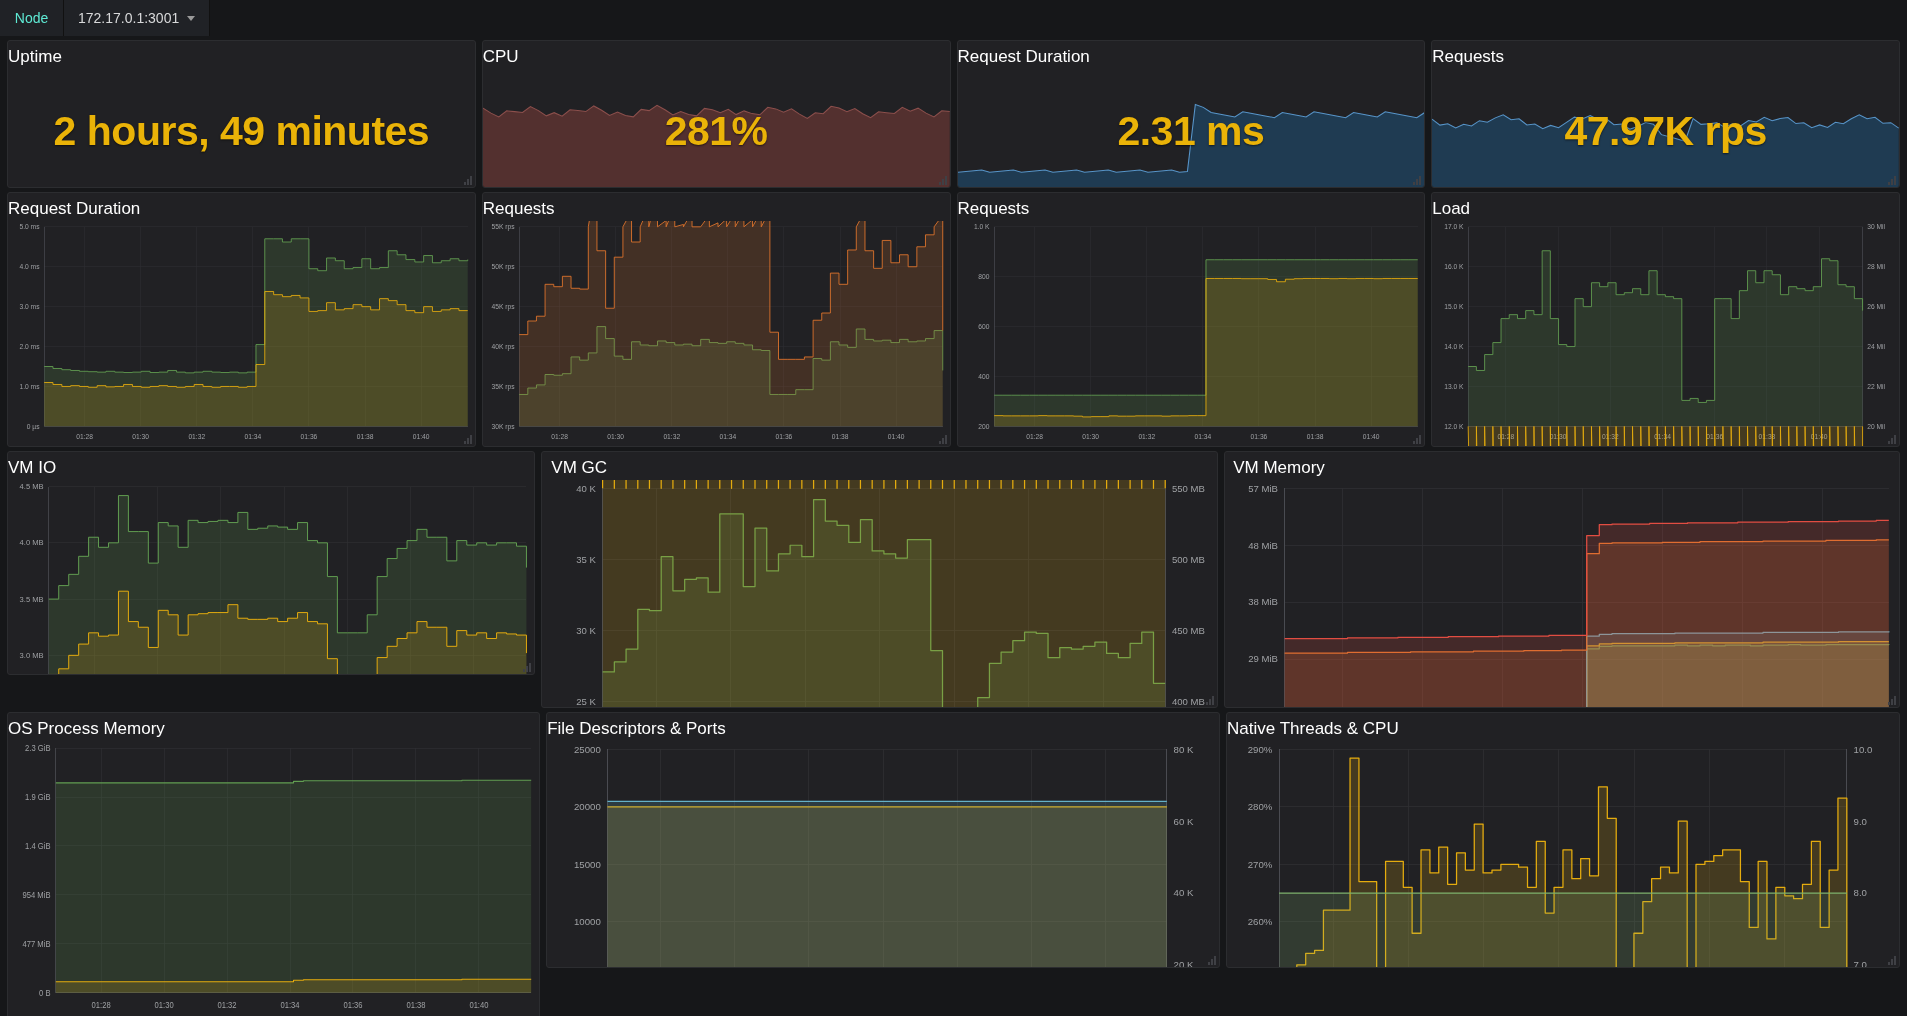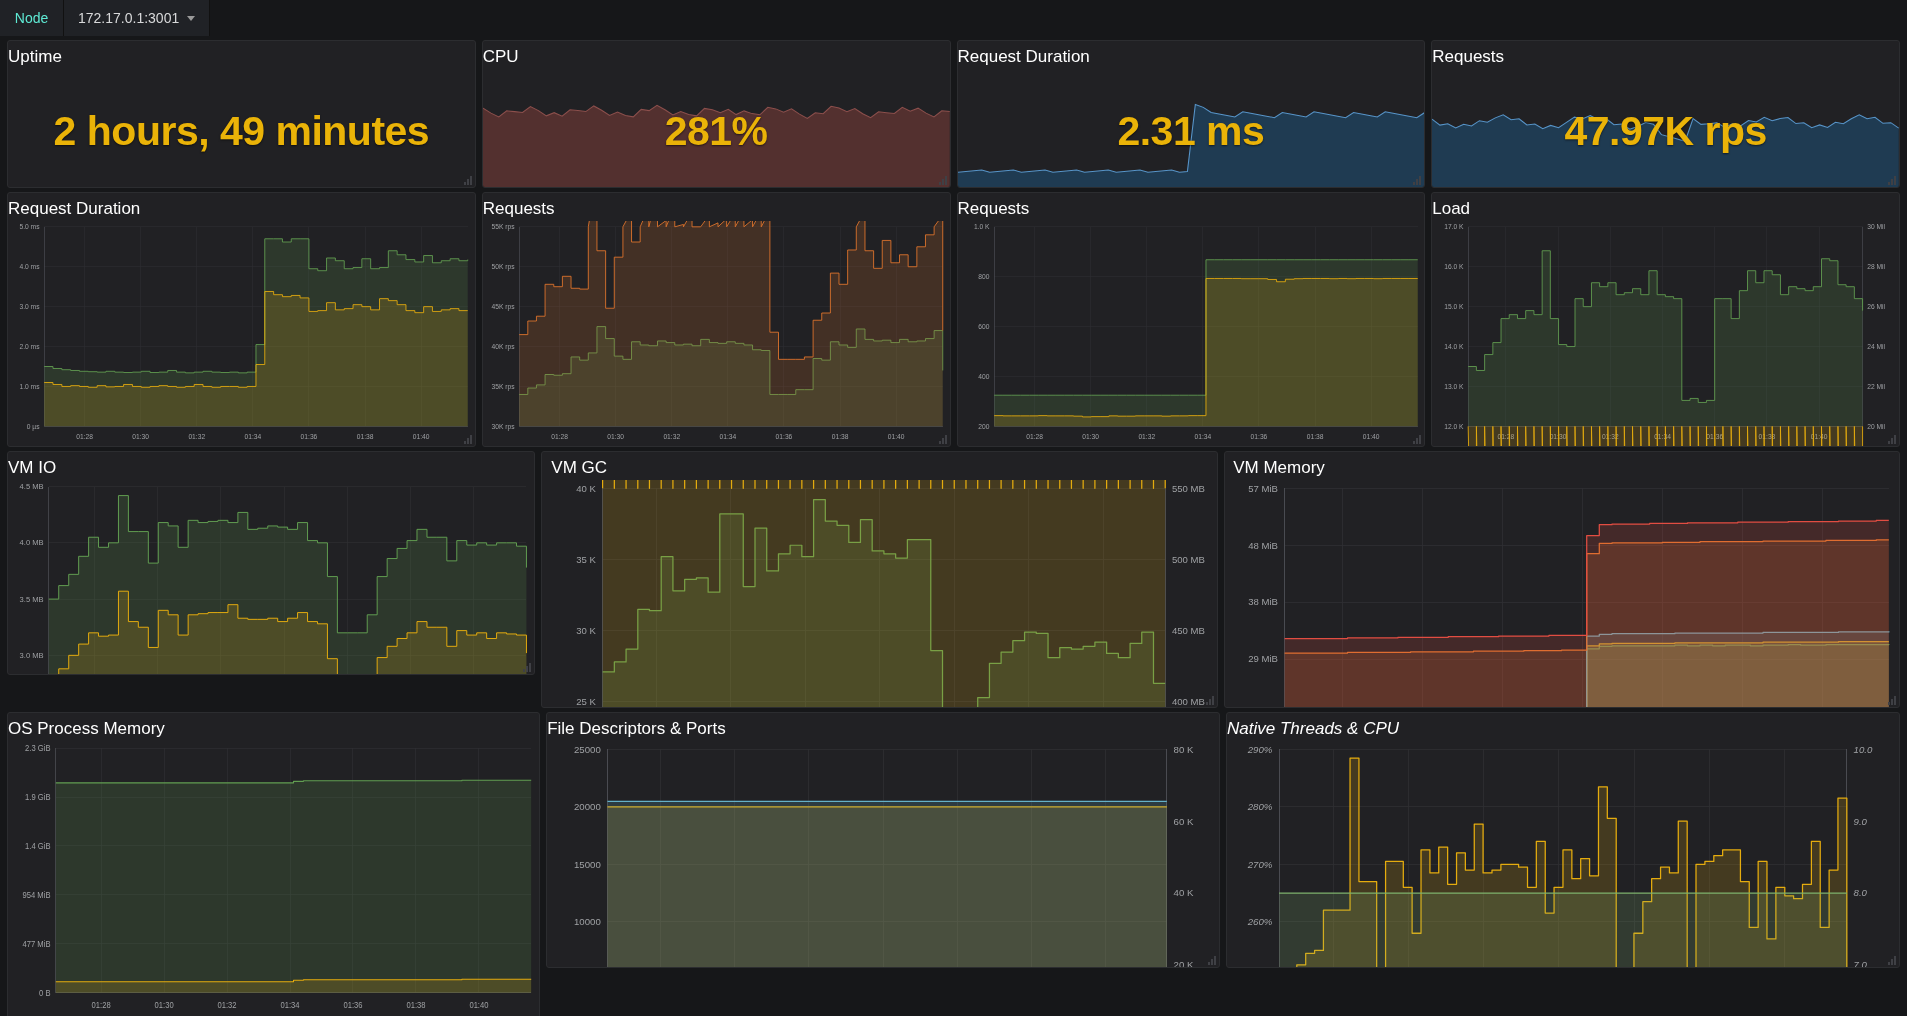--- a/index.html
+++ b/index.html
@@ -613,21 +613,21 @@
               <path d="M72.0 71.8 L85.9 71.8 L85.9 71.8 L99.8 71.8 L99.8 71.8 L113.6 71.8 L113.6 71.8 L127.5 71.8 L127.5 71.8 L141.4 71.8 L141.4 71.8 L155.3 71.8 L155.3 71.8 L169.1 71.8 L169.1 71.8 L183.0 71.8 L183.0 71.8 L196.9 71.8 L196.9 71.8 L210.8 71.8 L210.8 71.8 L224.6 71.8 L224.6 71.8 L238.5 71.8 L238.5 71.8 L252.4 71.8 L252.4 71.8 L266.3 71.8 L266.3 71.8 L280.1 71.8 L280.1 71.8 L294.0 71.8 L294.0 71.8 L307.9 71.8 L307.9 71.8 L321.8 71.8 L321.8 71.8 L335.6 71.8 L335.6 71.8 L349.5 71.8 L349.5 71.8 L363.4 71.8 L363.4 71.8 L377.3 71.8 L377.3 71.8 L391.1 71.8 L391.1 71.8 L405.0 71.8 L405.0 71.8 L418.9 71.8 L418.9 71.8 L432.8 71.8 L432.8 71.8 L446.6 71.8 L446.6 71.8 L460.5 71.8 L460.5 71.8 L474.4 71.8 L474.4 71.8 L488.3 71.8 L488.3 71.8 L502.1 71.8 L502.1 71.8 L516.0 71.8 L516.0 71.8 L529.9 71.8 L529.9 71.8 L543.8 71.8 L543.8 71.8 L557.6 71.8 L557.6 71.8 L571.5 71.8 L571.5 71.8 L585.4 71.8 L585.4 71.8 L599.3 71.8 L599.3 71.8 L613.1 71.8 L613.1 71.8 L627.0 71.8 L627.0 71.8 L640.9 71.8 L640.9 71.8 L654.8 71.8 L654.8 71.8 L668.6 71.8 L668.6 71.8 L682.5 71.8 L682.5 71.8 L696.4 71.8 L696.4 71.8 L710.3 71.8 L710.3 71.8 L724.1 71.8 L724.1 71.8 L738.0 71.8 L738.0 71.8" fill="none" stroke="#64b0c8" stroke-width="1.5" stroke-linejoin="round"></path>
             </g>
           </svg>
         </div>
         <div class="resize-corner">
           <b style="right:0;bottom:0;width:2px;height:9px"></b>
           <b style="right:3px;bottom:0;width:2px;height:6px"></b>
           <b style="right:6px;bottom:0;width:2px;height:3px"></b>
         </div>
       </div>
-      <div class="panel graph" style="flex: 1.265 1 0px; height: 256px; font-style: italic;">
+      <div class="panel graph" style="flex: 1.265 1 0px; height: 256px;">
         <div class="panel-title">Native Threads &amp; CPU</div>
         <div class="gbody">
           <svg viewBox="0 0 800 400" preserveAspectRatio="none" class="gsvg">
             <line x1="62" y1="352" x2="738" y2="352" class="grid-line"></line>
             <text x="54" y="356" class="axis-text" text-anchor="end">240%</text>
             <line x1="62" y1="283.6" x2="738" y2="283.6" class="grid-line"></line>
             <text x="54" y="287.6" class="axis-text" text-anchor="end">250%</text>
             <line x1="62" y1="215.2" x2="738" y2="215.2" class="grid-line"></line>
             <text x="54" y="219.2" class="axis-text" text-anchor="end">260%</text>
             <line x1="62" y1="146.8" x2="738" y2="146.8" class="grid-line"></line>

